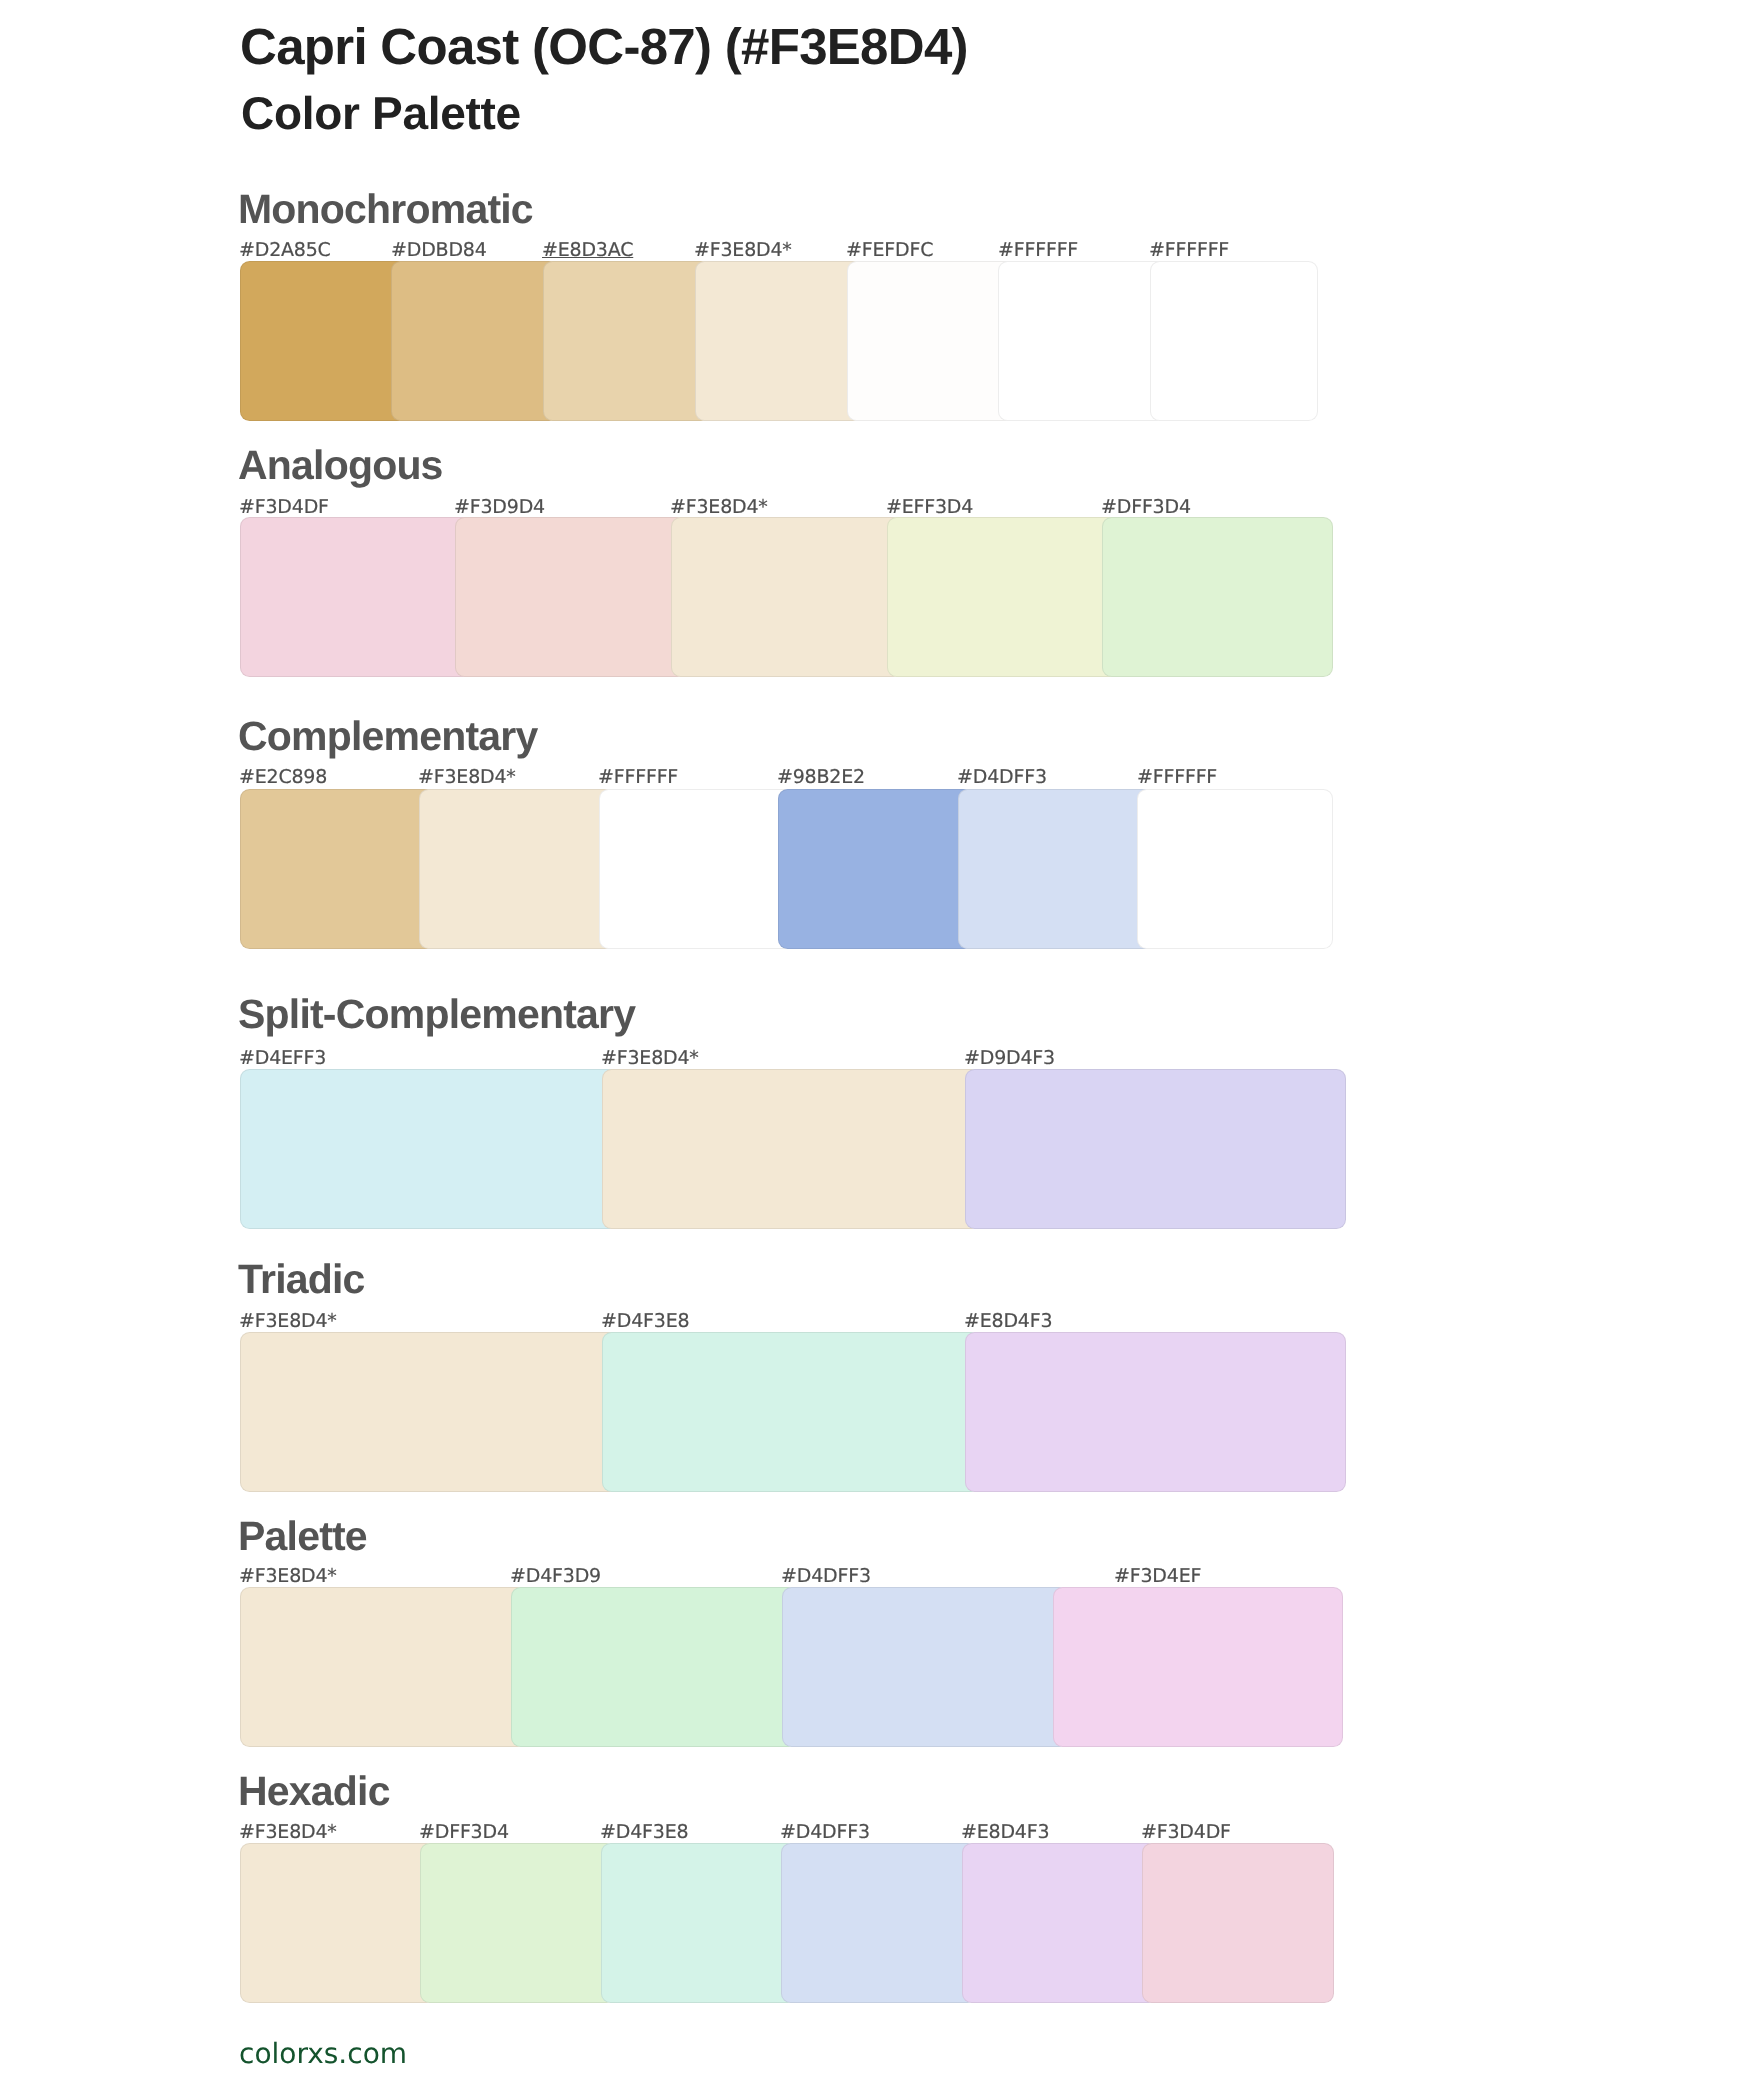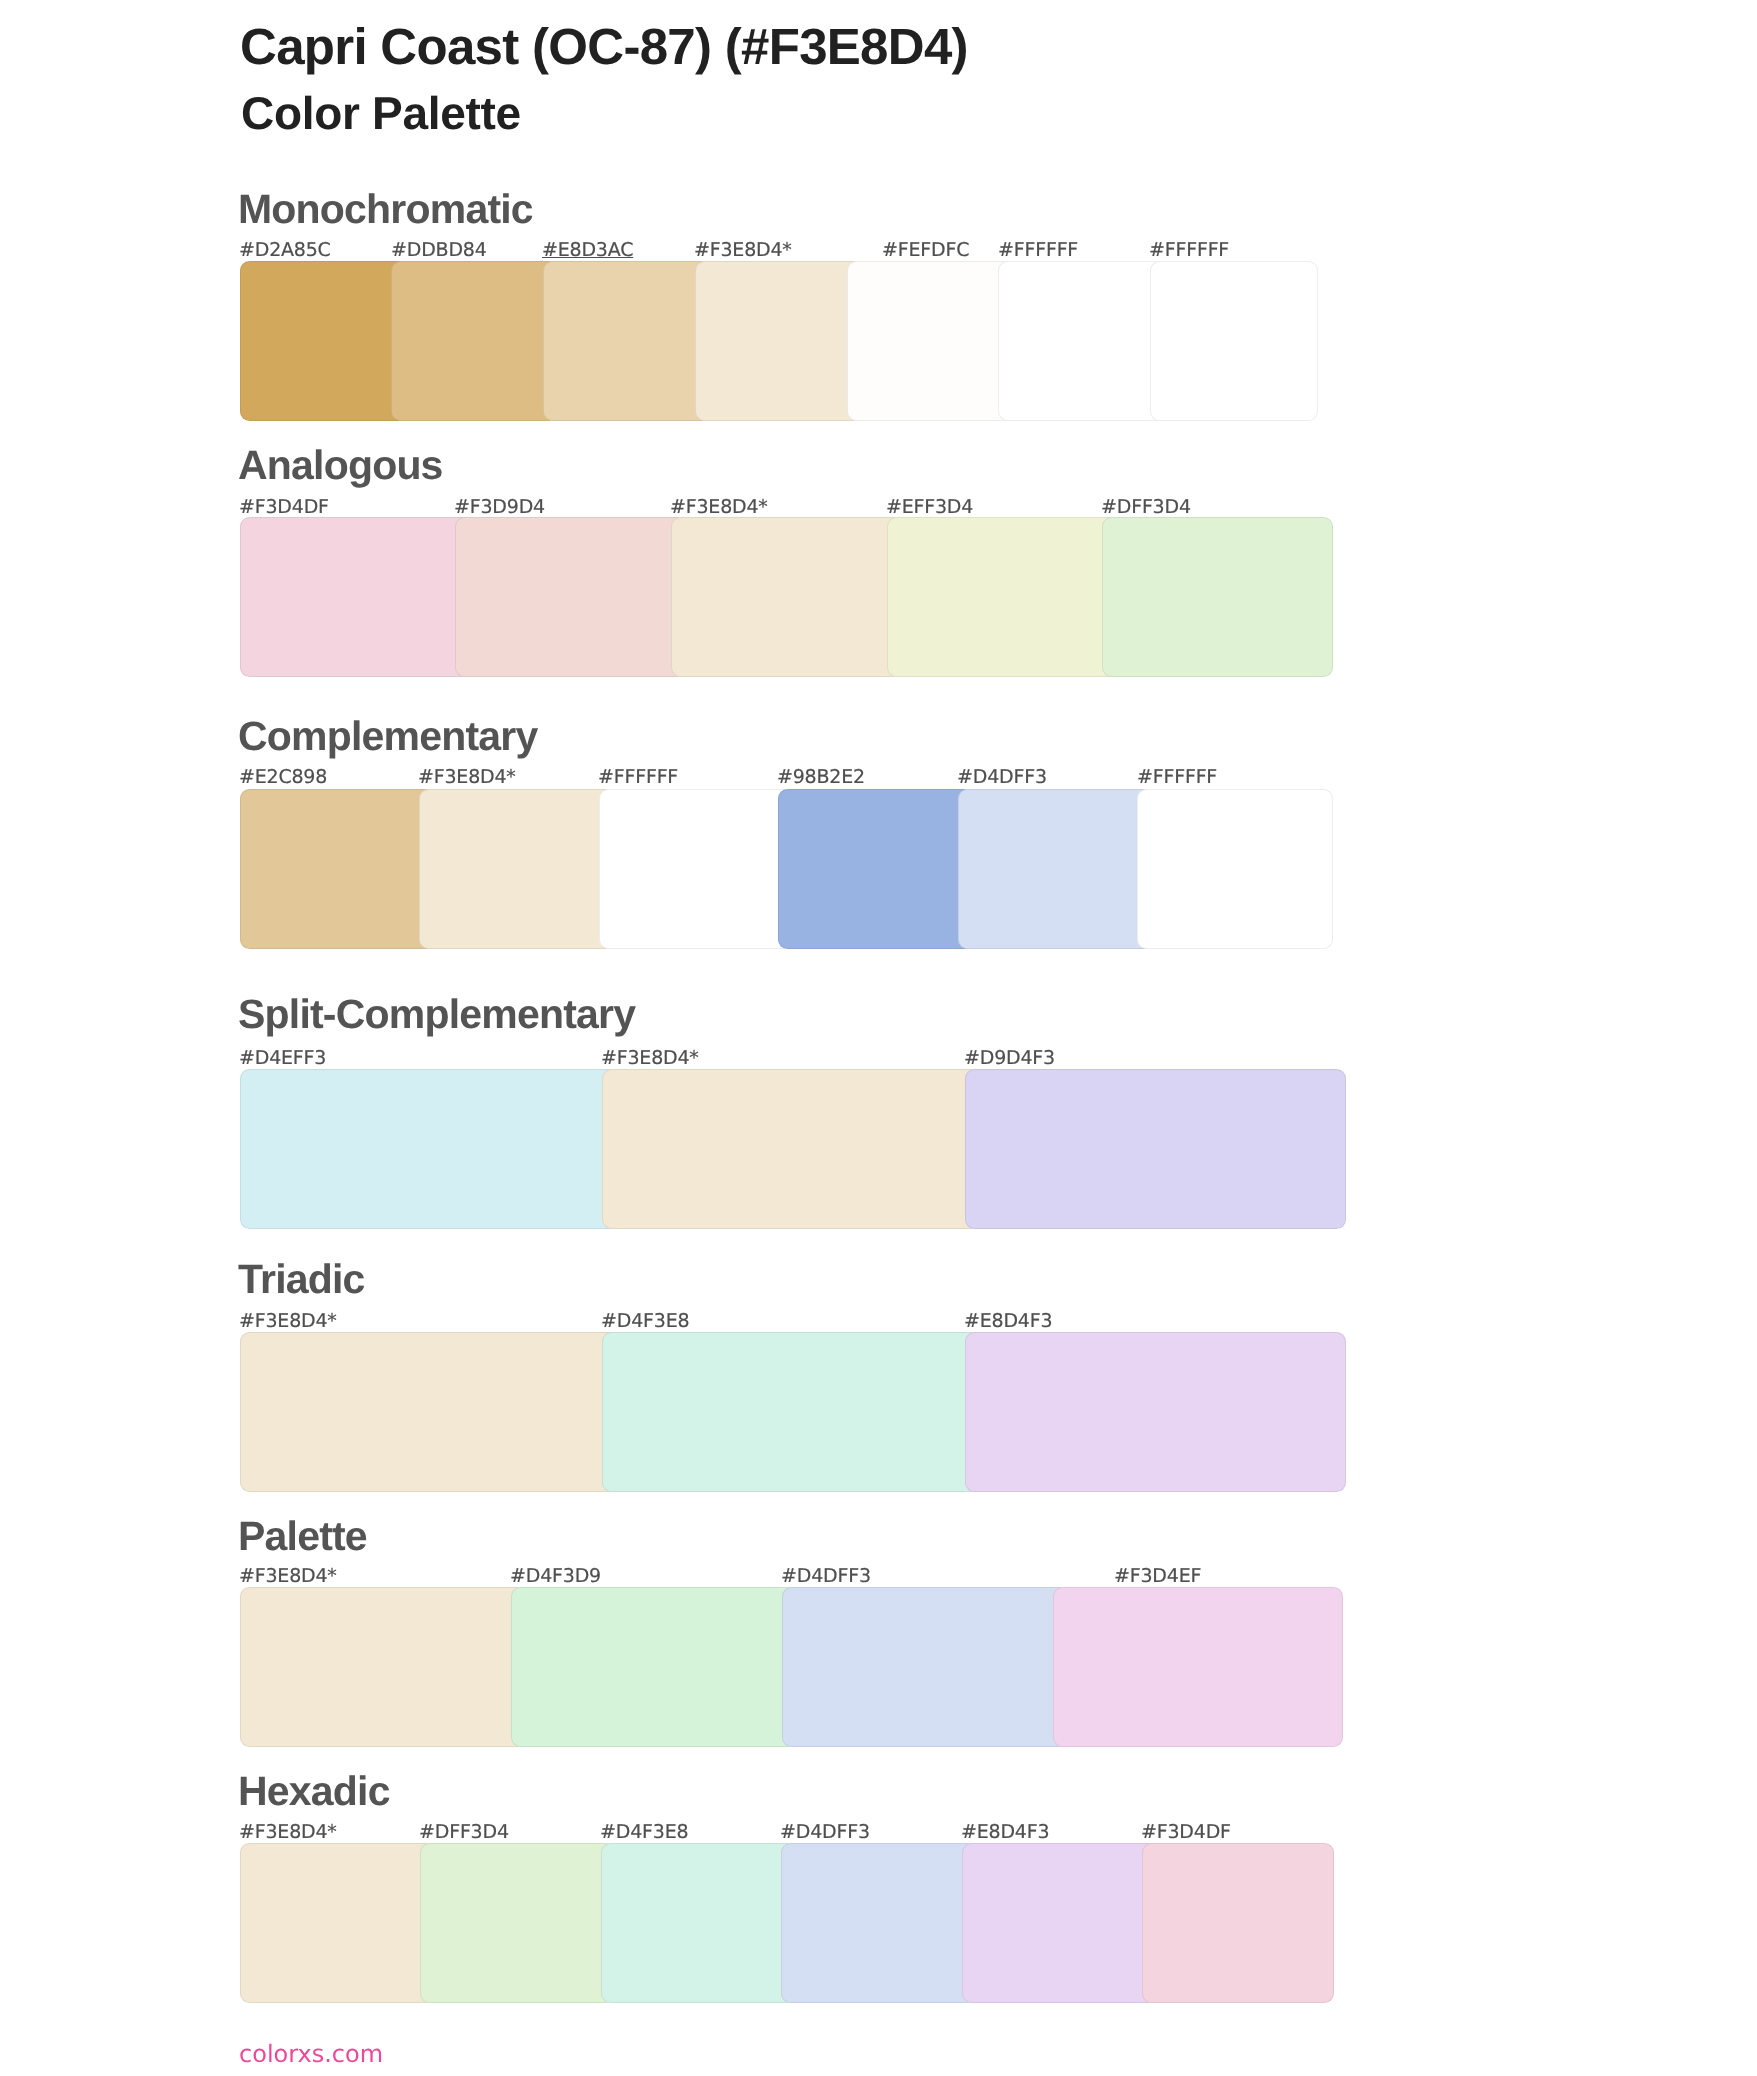--- a/index.html
+++ b/index.html
@@ -70,43 +70,43 @@
   .swatch {
     position: absolute;
     box-sizing: border-box;
     border-radius: 9.6px;
     border: 0.8px solid rgba(0,0,0,0.07);
   }
   .footer {
     left: 239px;
     top: 2044px;
     font-family: "DejaVu Sans", sans-serif;
-    font-size: 24px;
-    color: #ec4899;
+    font-size: 28px;
+    color: #14532d;
     line-height: 20px;
     letter-spacing: 0px;
   }
 </style>
 </head>
 <body>
 
 <div id="page">
   <div class="abs page-title">Capri Coast (OC-87) (#F3E8D4)</div>
   <div class="abs page-subtitle">Color Palette</div>
   <div id="sections">
       <div class="abs section-title" style="top: 189px;">Monochromatic</div>
       <div class="abs swatch-label" style="left: 239px; top: 241px;">#D2A85C</div>
       <div class="swatch" style="left: 240px; top: 261px; width: 168px; height: 160px; border-radius: 9.6px; z-index: 1; background: rgb(210, 168, 92);"></div>
       <div class="abs swatch-label" style="left: 391px; top: 241px;">#DDBD84</div>
       <div class="swatch" style="left: 391px; top: 261px; width: 168px; height: 160px; border-radius: 9.6px; z-index: 2; background: rgb(221, 189, 132);"></div>
       <div class="abs swatch-label" style="left: 542px; top: 241px; text-decoration: underline;">#E8D3AC</div>
       <div class="swatch" style="left: 543px; top: 261px; width: 168px; height: 160px; border-radius: 9.6px; z-index: 3; background: rgb(232, 211, 172);"></div>
       <div class="abs swatch-label" style="left: 694px; top: 241px;">#F3E8D4*</div>
       <div class="swatch" style="left: 695px; top: 261px; width: 168px; height: 160px; border-radius: 9.6px; z-index: 4; background: rgb(243, 232, 212);"></div>
-      <div class="abs swatch-label" style="left: 882px; top: 241px;">#FEFDFC</div>
+      <div class="abs swatch-label" style="left: 846px; top: 241px;">#FEFDFC</div>
       <div class="swatch" style="left: 847px; top: 261px; width: 168px; height: 160px; border-radius: 9.6px; z-index: 5; background: rgb(254, 253, 252);"></div>
       <div class="abs swatch-label" style="left: 998px; top: 241px;">#FFFFFF</div>
       <div class="swatch" style="left: 998px; top: 261px; width: 168px; height: 160px; border-radius: 9.6px; z-index: 6; background: rgb(255, 255, 255);"></div>
       <div class="abs swatch-label" style="left: 1149px; top: 241px;">#FFFFFF</div>
       <div class="swatch" style="left: 1150px; top: 261px; width: 168px; height: 160px; border-radius: 9.6px; z-index: 7; background: rgb(255, 255, 255);"></div>
       <div class="abs section-title" style="top: 445px;">Analogous</div>
       <div class="abs swatch-label" style="left: 239px; top: 498px;">#F3D4DF</div>
       <div class="swatch" style="left: 240px; top: 517px; width: 232px; height: 160px; border-radius: 9.6px; z-index: 1; background: rgb(243, 212, 223);"></div>
       <div class="abs swatch-label" style="left: 454px; top: 498px;">#F3D9D4</div>
       <div class="swatch" style="left: 455px; top: 517px; width: 232px; height: 160px; border-radius: 9.6px; z-index: 2; background: rgb(243, 217, 212);"></div>

